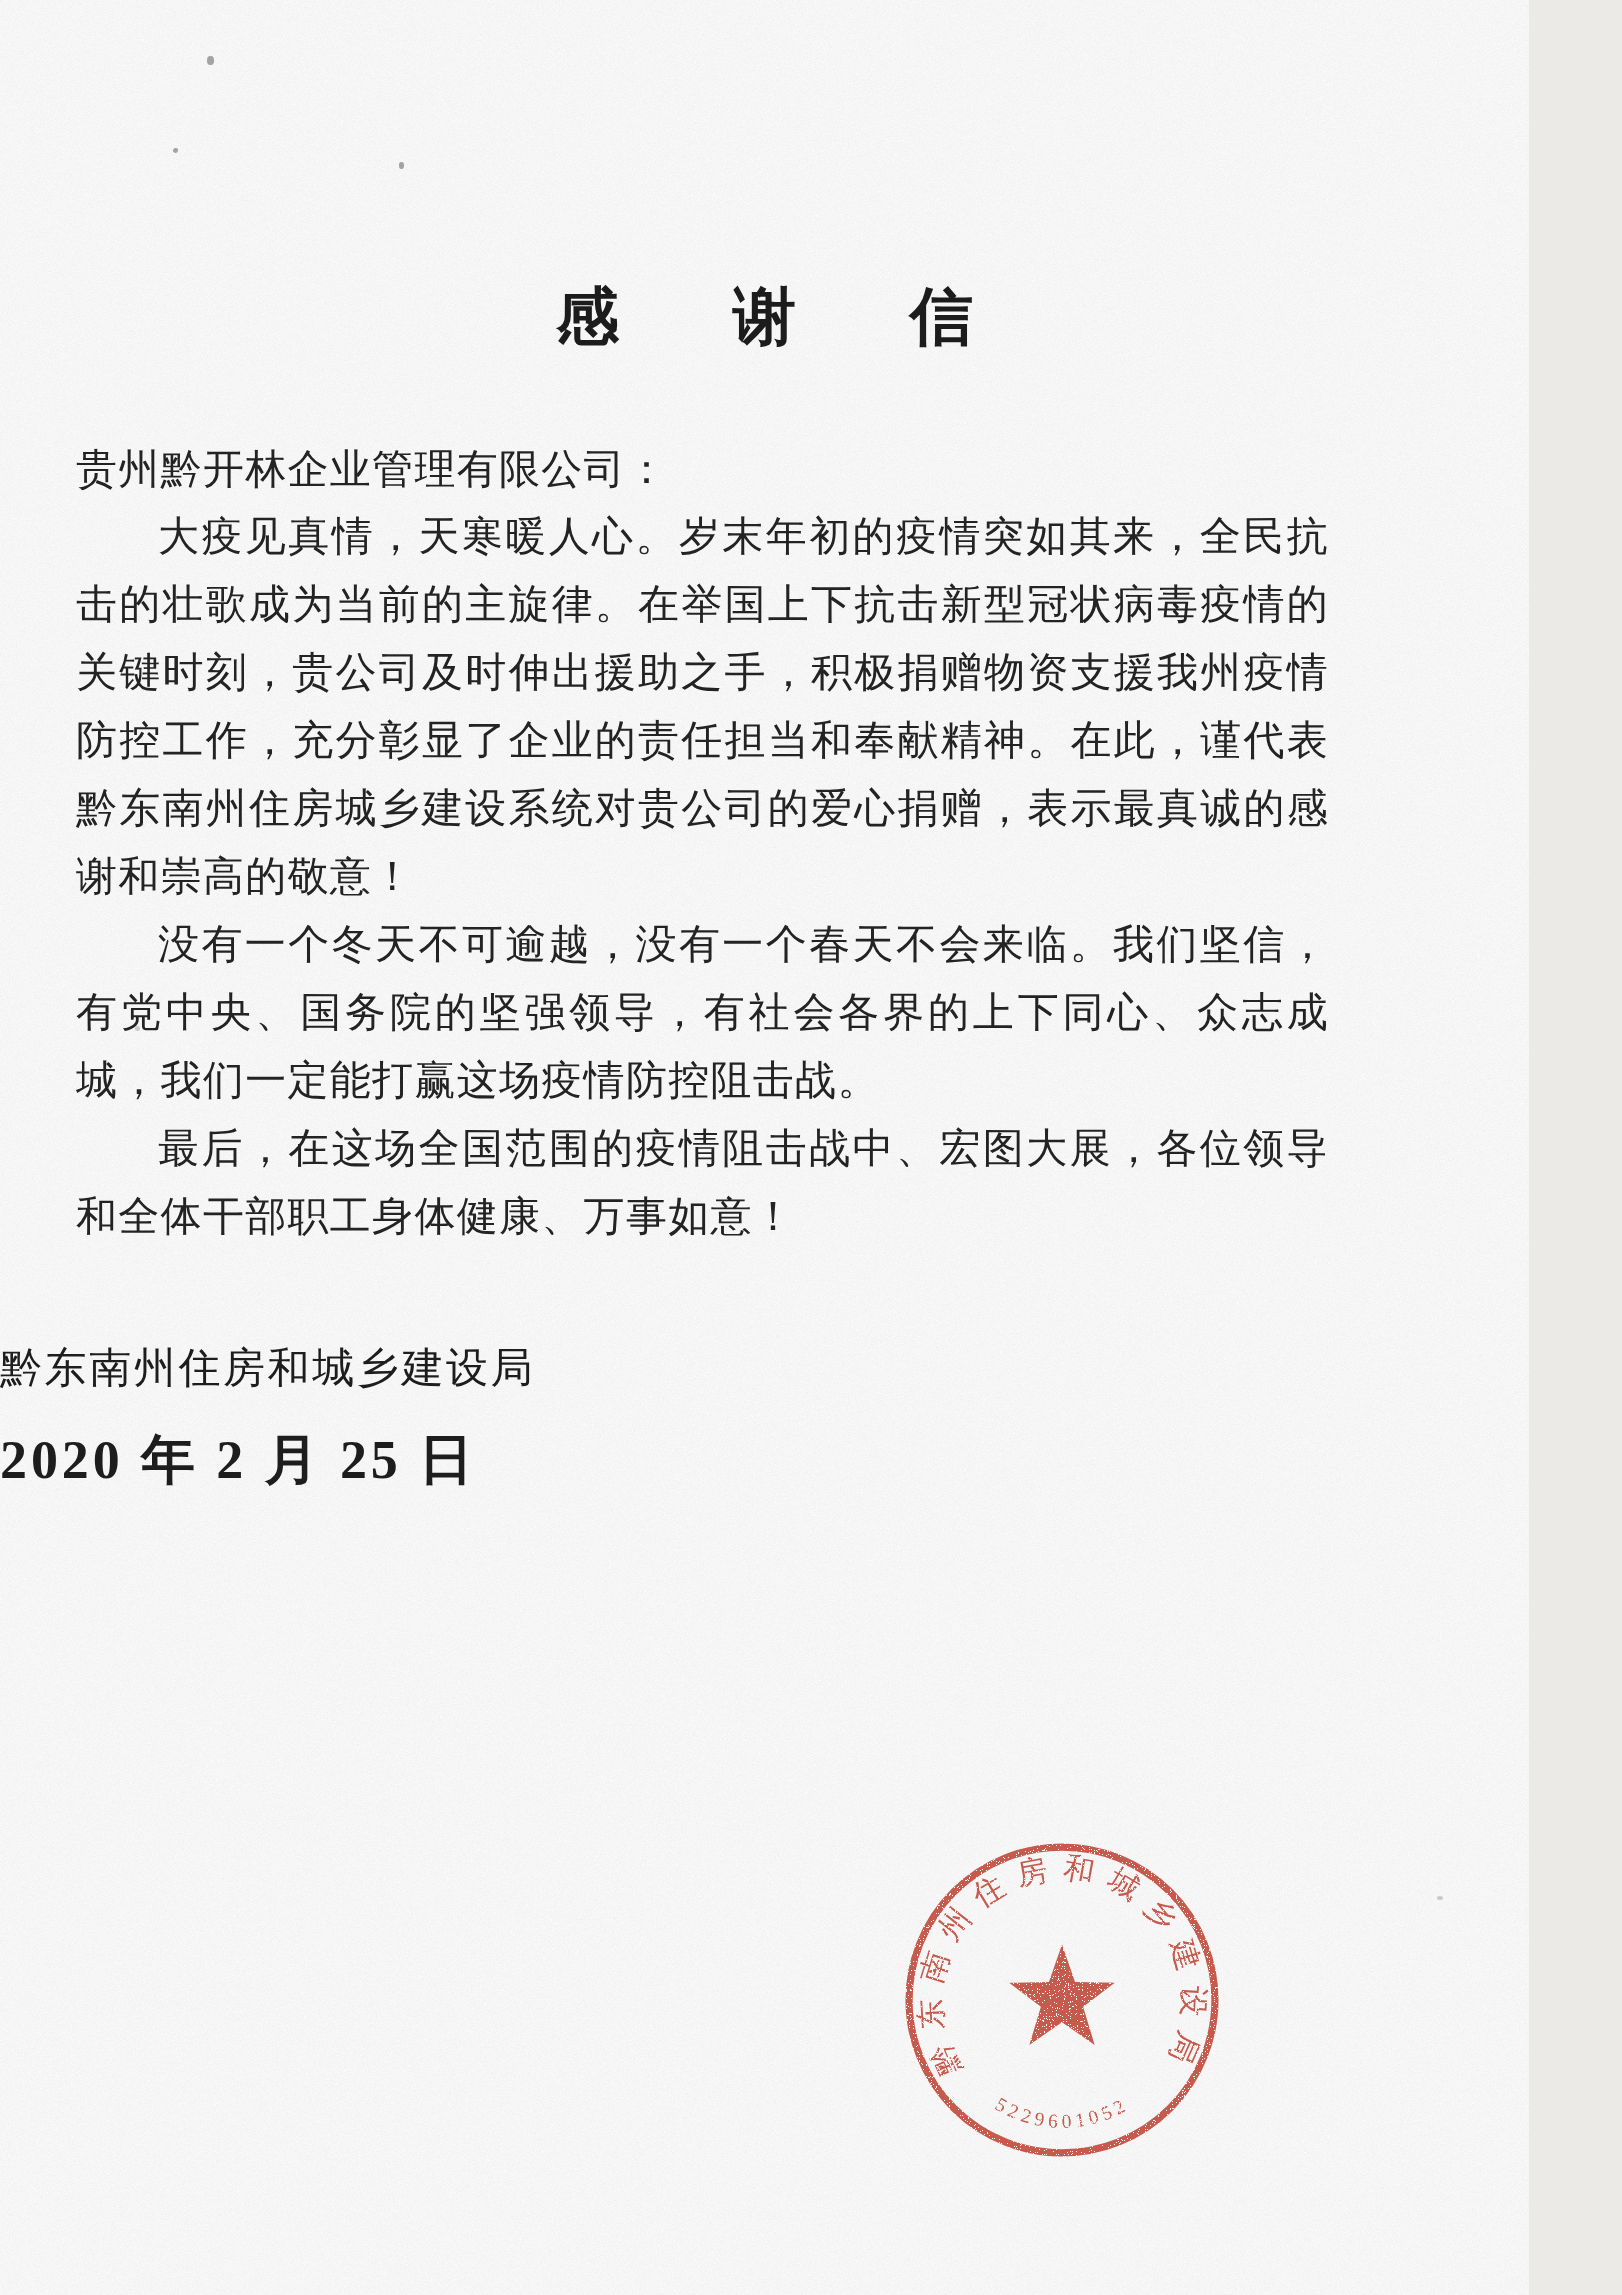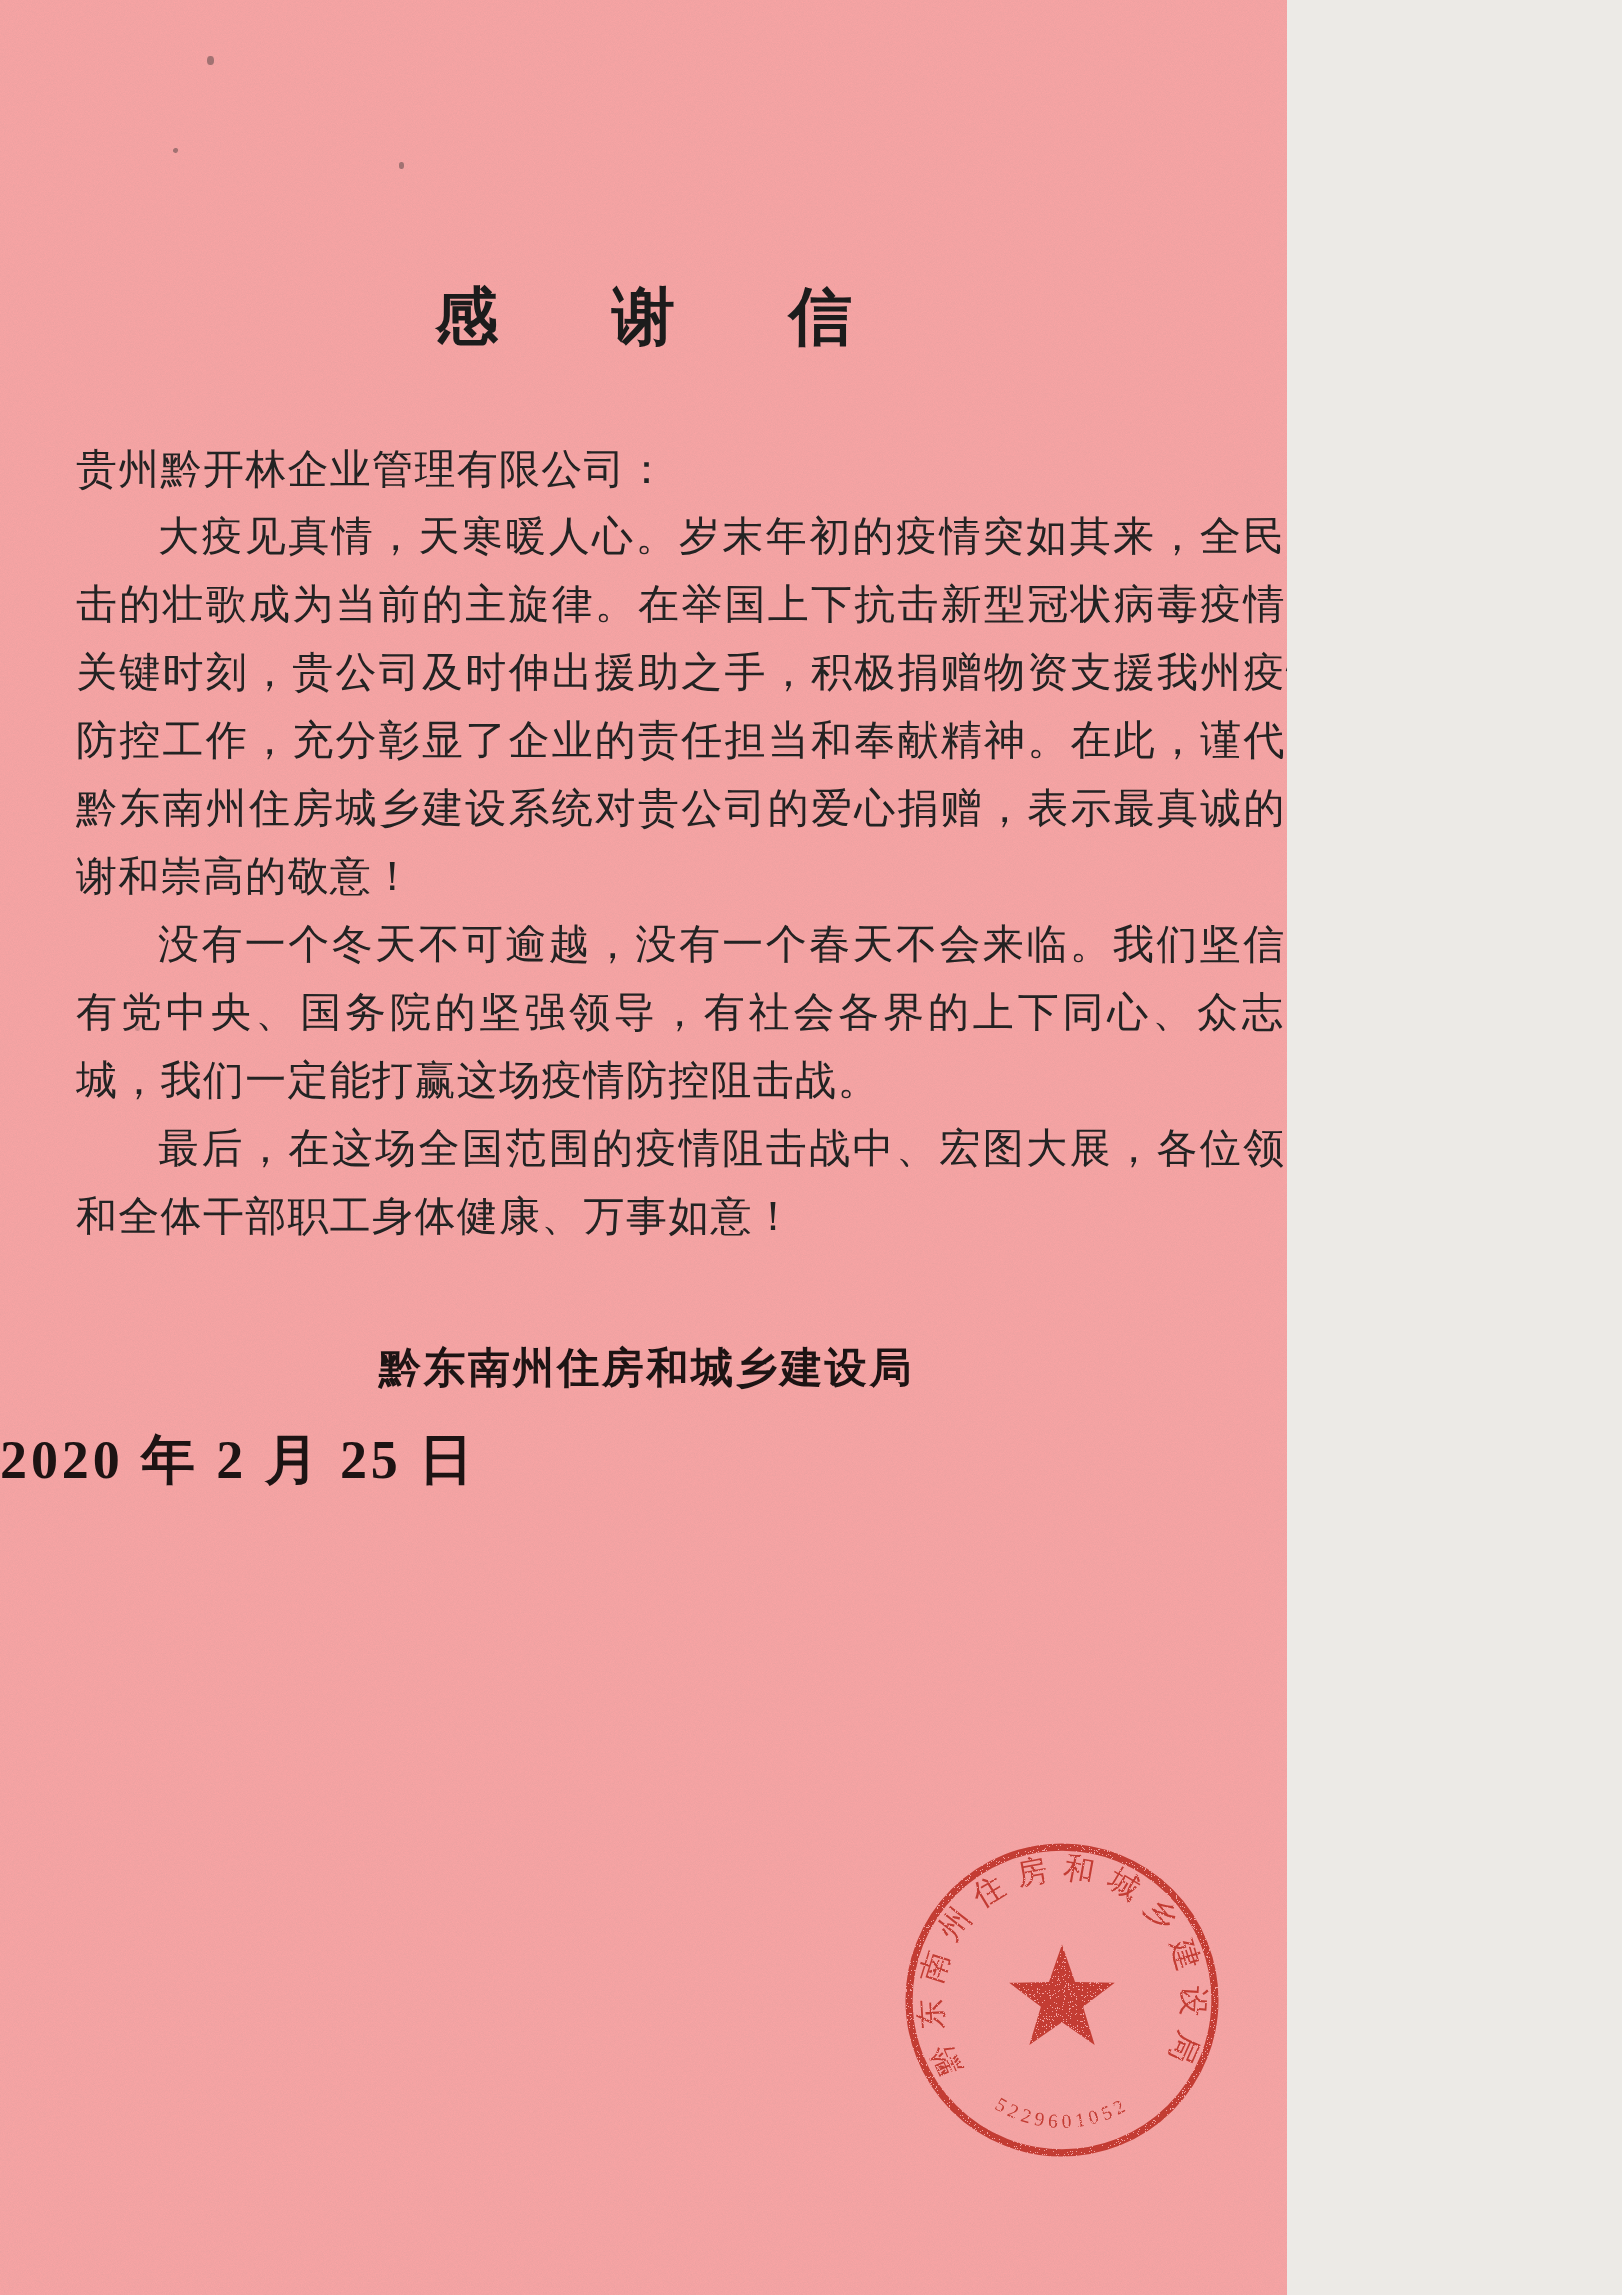--- a/index.html
+++ b/index.html
@@ -7,23 +7,23 @@
     padding: 0;
   }
   body {
     width: 1623px;
     height: 2295px;
     background: #eceae6;
     font-family: "Liberation Serif", "DejaVu Serif", serif;
   }
   .page {
     position: relative;
-    width: 1287px;
+    width: 1529px;
     height: 2295px;
-    background: #fca5a5;
+    background: #ffffff;
     overflow: hidden;
     color: #232323;
   }
   .noise-overlay {
     position: absolute;
     left: 0; top: 0;
     width: 1623px; height: 2295px;
     z-index: 0;
     pointer-events: none;
   }
@@ -60,25 +60,25 @@
     text-align: justify;
     text-justify: inter-ideograph;
   }
   .closing {
     position: relative;
     z-index: 3;
     margin-top: 90px;
     mix-blend-mode: multiply;
   }
   .signature-org {
-    margin: 13px;
-    text-align: right;
+    margin: 0;
+    text-align: left;
     padding-right: 360px;
     font-size: 42px;
-    font-weight: bold;
+    font-weight: normal;
     letter-spacing: 2.6px;
     color: #1e1e1e;
   }
   .signature-date {
     margin: 27.5px 0 0 0;
     text-align: left;
     padding-right: 437px;
     font-size: 54px;
     font-weight: bold;
     letter-spacing: 3.9px;

